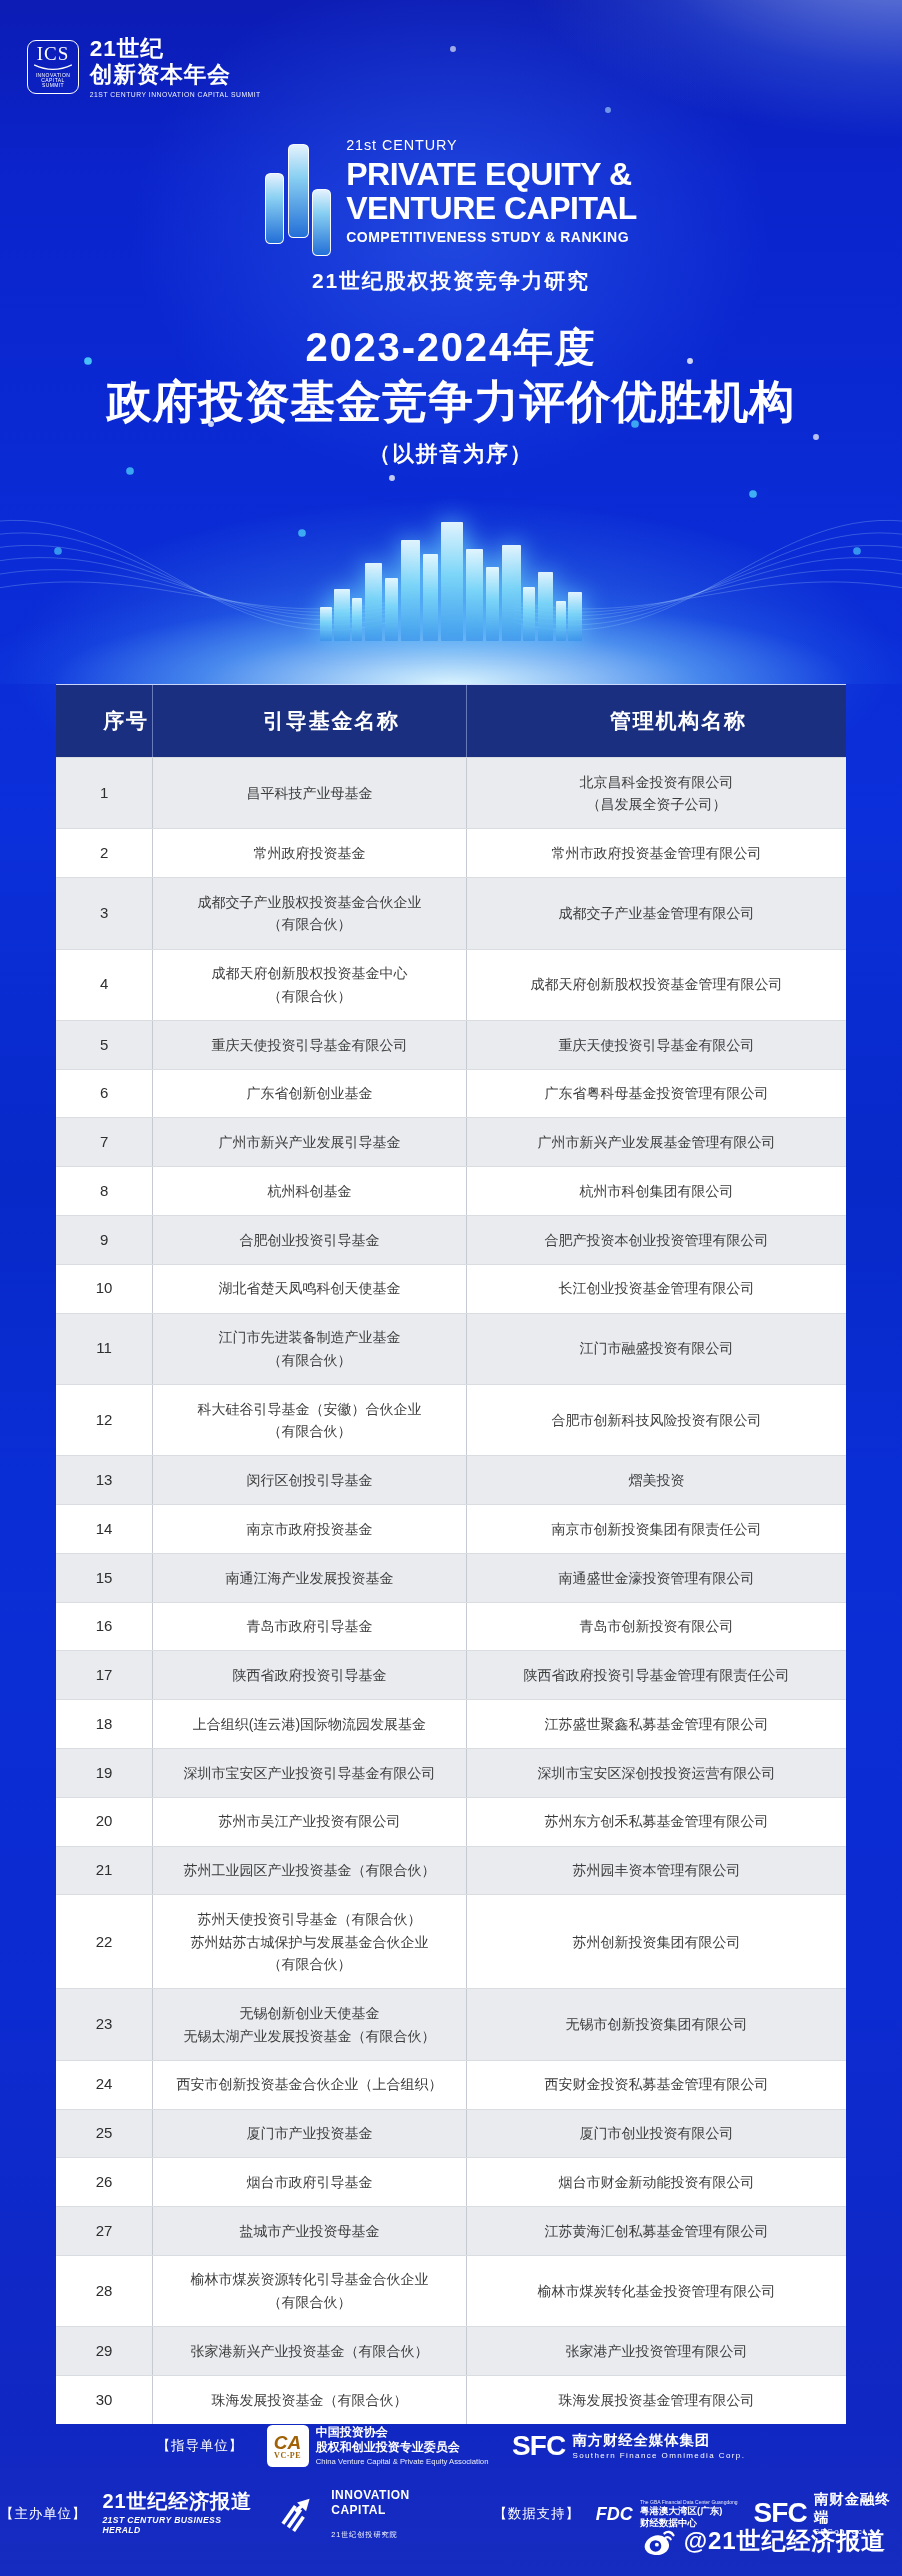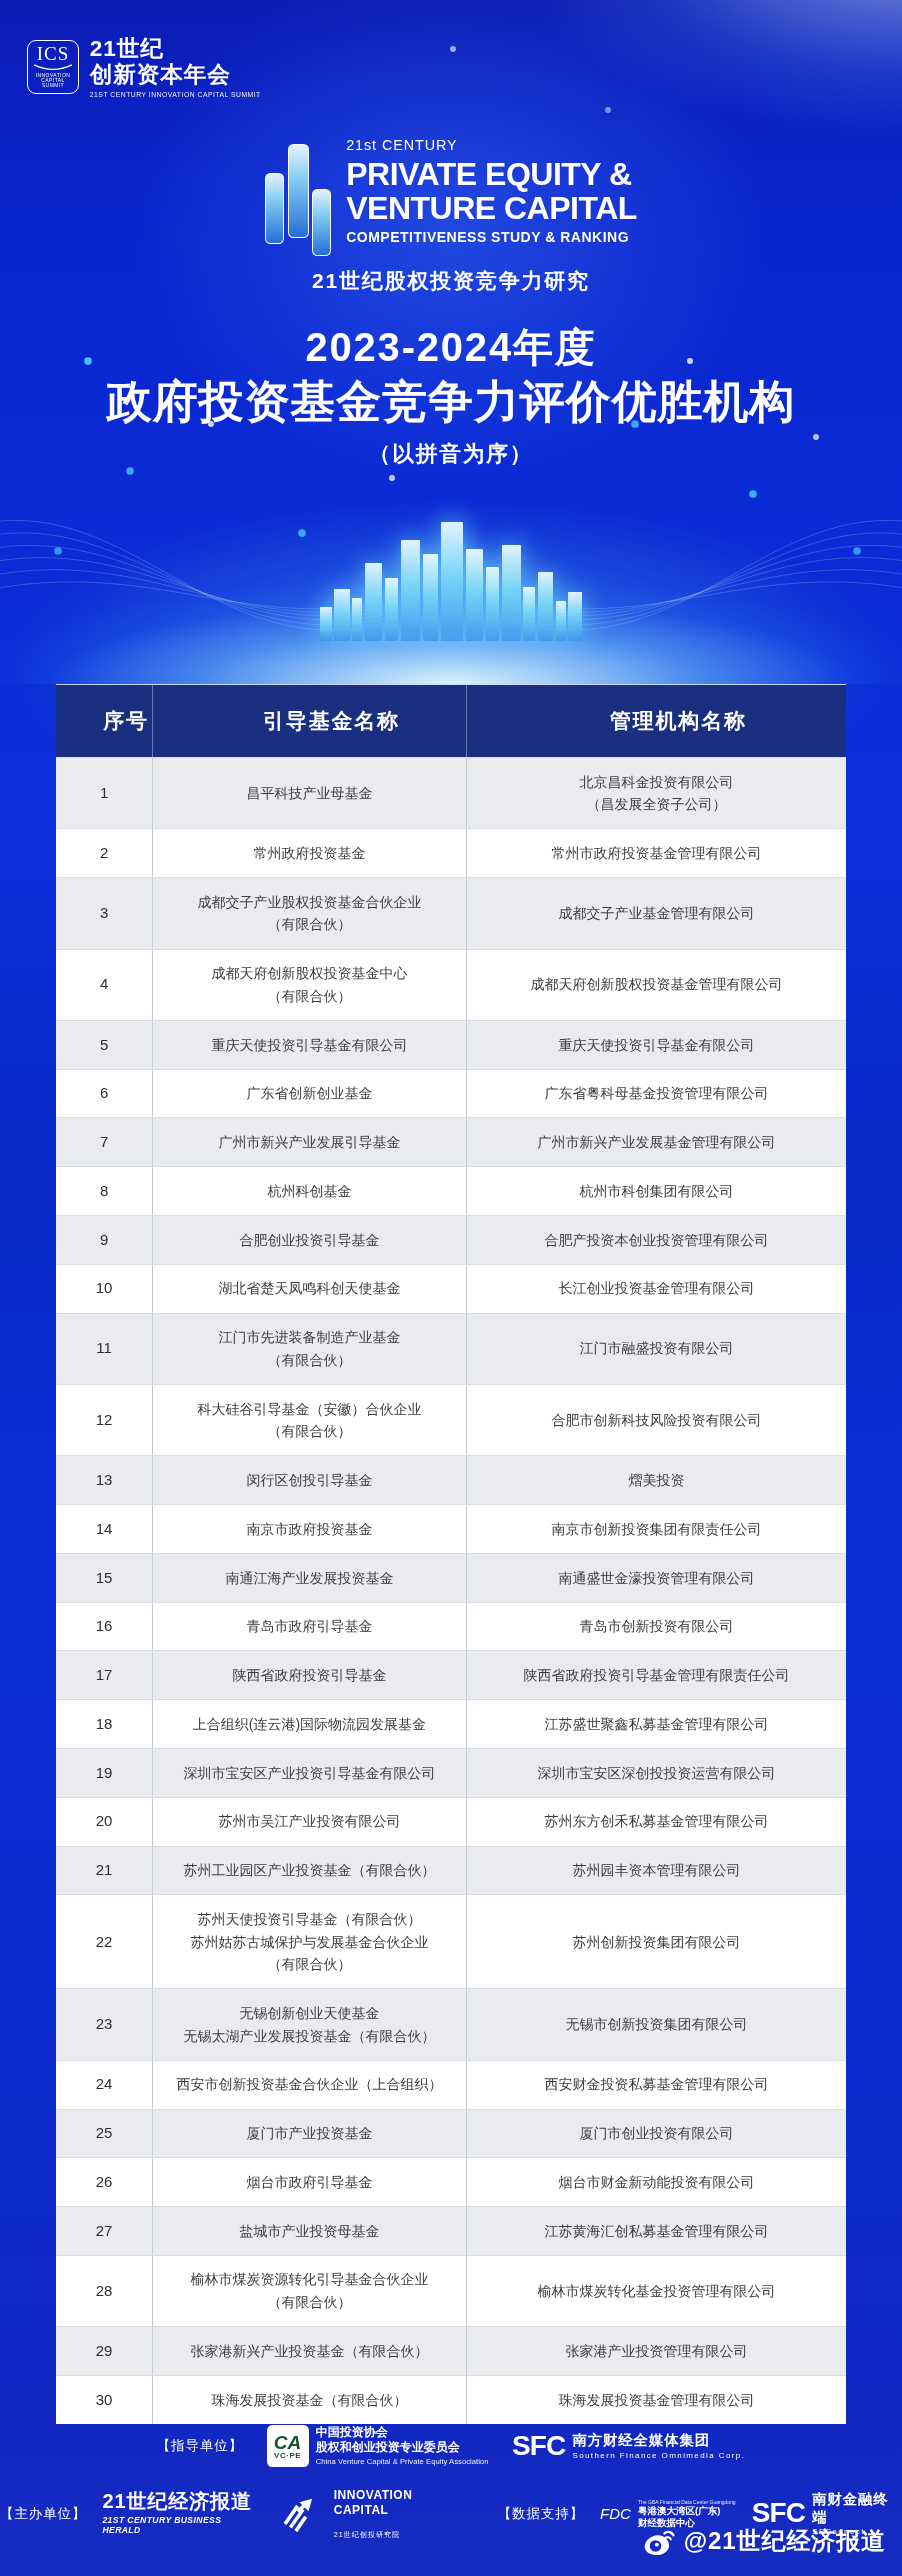--- a/index.html
+++ b/index.html
@@ -62,34 +62,34 @@
   .t-row .cell{display:flex;align-items:center;justify-content:center;text-align:center;
     padding:12.6px 9px;box-sizing:border-box;font-size:14px;line-height:22.6px;white-space:pre-line;}
   .t-row .cell:not(:last-child){border-right:0.9px solid #c6cad2;}
   .c-no{width:12.3%;}.c-fund{width:39.7%;}.c-mgr{width:48%;}
   .t-row .c-no{font-size:15px;color:#2e2e2e;}
   
   .foot-row{position:absolute;left:0;width:100%;display:flex;justify-content:center;align-items:center;}
   .foot-row.r1{top:2425px;gap:23.5px;}
   .foot-row.r2{top:2488px;gap:16px;}
   .flabel{font-size:13.5px;letter-spacing:0.9px;white-space:nowrap;}
-  .ca-badge{width:42px;height:42px;background:#fff;border-radius:5.4px;color:#14532d;display:flex;flex-direction:column;align-items:center;justify-content:center;line-height:1;}
+  .ca-badge{width:42px;height:42px;background:#fff;border-radius:5.4px;color:#a16207;display:flex;flex-direction:column;align-items:center;justify-content:center;line-height:1;}
   .ca-big{font-weight:900;font-style:italic;font-size:19px;}
-  .ca-vcpe{font-size:8px;font-weight:bold;margin-top:0;letter-spacing:0.5px;}
+  .ca-vcpe{font-size:8px;font-weight:bold;margin-top:0;letter-spacing:0.5px;font-family:Liberation Serif, serif;}
   .logo-stack{display:flex;flex-direction:column;justify-content:center;line-height:1.25;}
   .ls-cn{font-size:12px;font-weight:bold;}
   .ls-en{font-size:7.7px;opacity:.92;margin-top:1.8px;white-space:nowrap;}
   .sfc-word{font-size:28px;font-weight:900;letter-spacing:-0.9px;line-height:1;}
   .sfc-cn{font-size:14.4px;font-weight:900;letter-spacing:0.9px;}
   .sfc-en{font-size:8px;letter-spacing:1.4px;margin-top:1.8px;}
   .herald-cn{font-size:20px;font-weight:900;letter-spacing:0.9px;line-height:1.05;}
   .herald-en{font-size:8.6px;font-weight:bold;font-style:italic;letter-spacing:0.4px;margin-top:2.7px;}
   .ic-en{font-size:12px;font-weight:bold;letter-spacing:0.5px;}
   .ic-cn{font-size:7.2px;margin-top:12px;letter-spacing:0.9px;}
-  .fdc-word{font-size:15px;font-weight:400;font-style:italic;letter-spacing:0px;line-height:1;}
+  .fdc-word{font-size:18px;font-weight:700;font-style:italic;letter-spacing:0px;line-height:1;}
   .fdc-en{font-size:5px;white-space:nowrap;opacity:.9;}
   .fdc-cn{font-size:9.5px;font-weight:bold;line-height:1.25;}
   .weibo{position:absolute;right:16px;top:2525px;display:flex;align-items:center;gap:7.2px;}
   .weibo-handle{font-size:24px;font-weight:bold;letter-spacing:0.9px;}
   .hgroup{display:flex;align-items:center;gap:7.2px;}
 </style>
 </head>
 <body>
 
 <div class="page">

